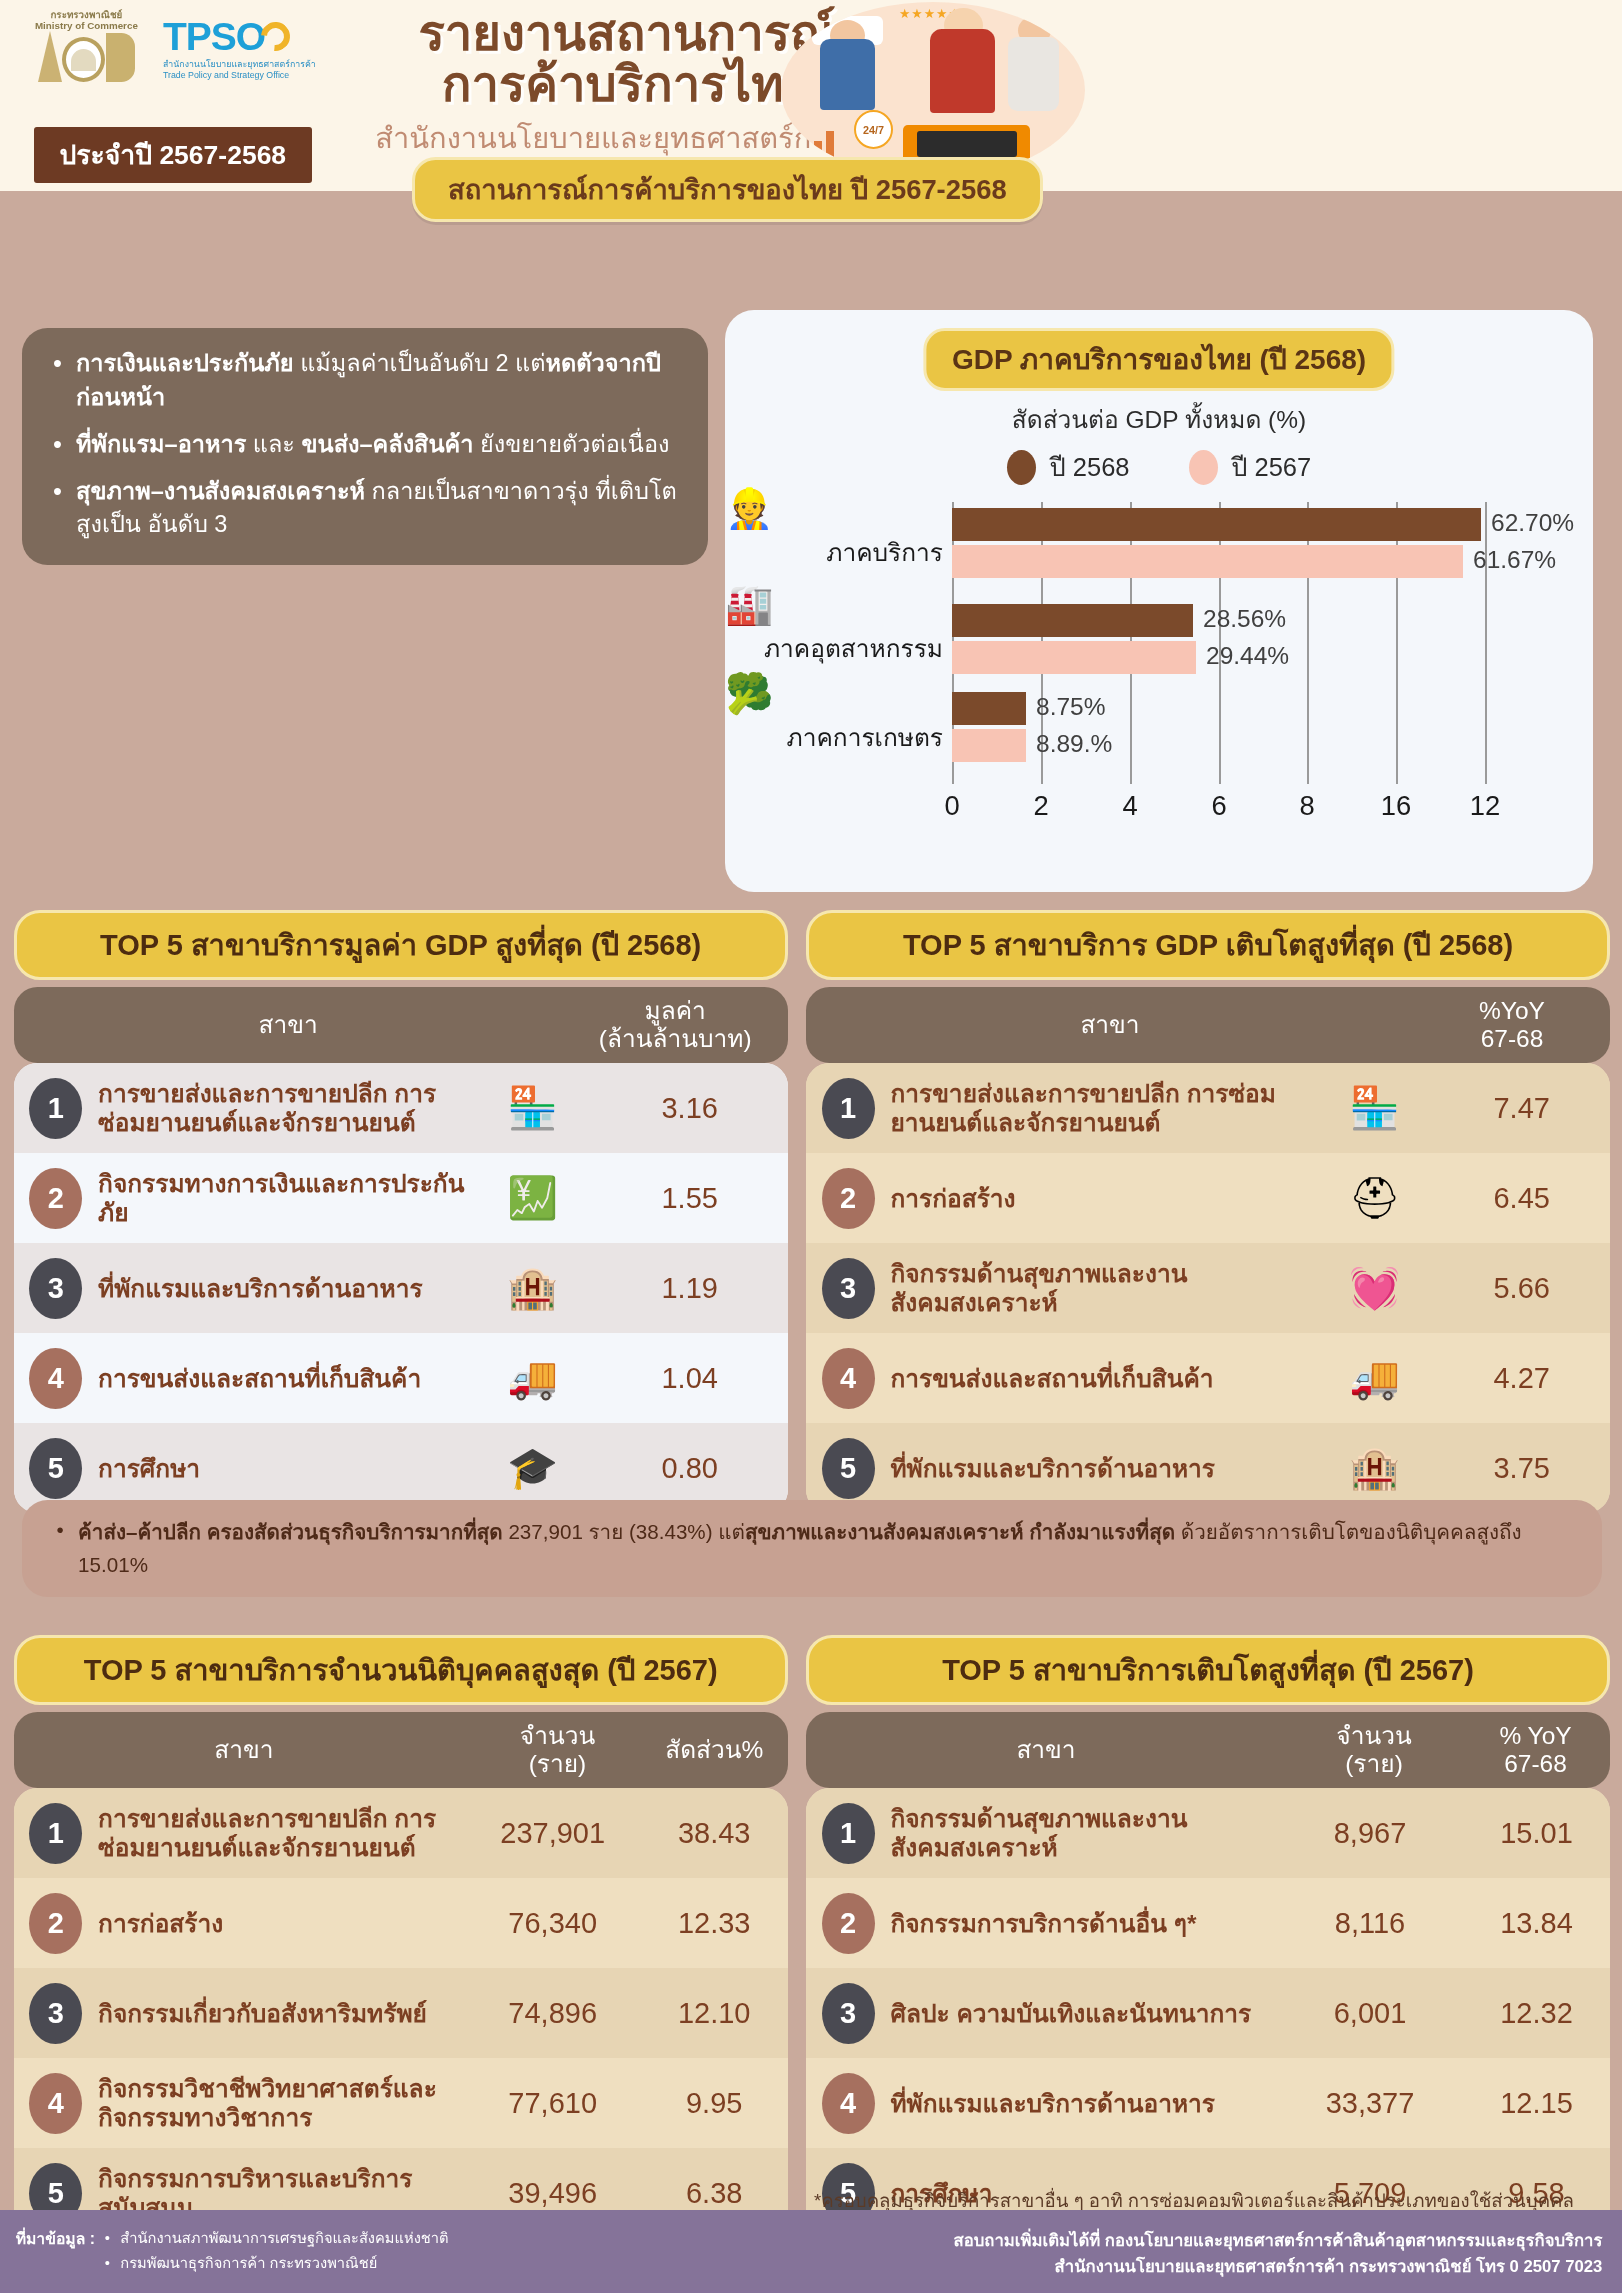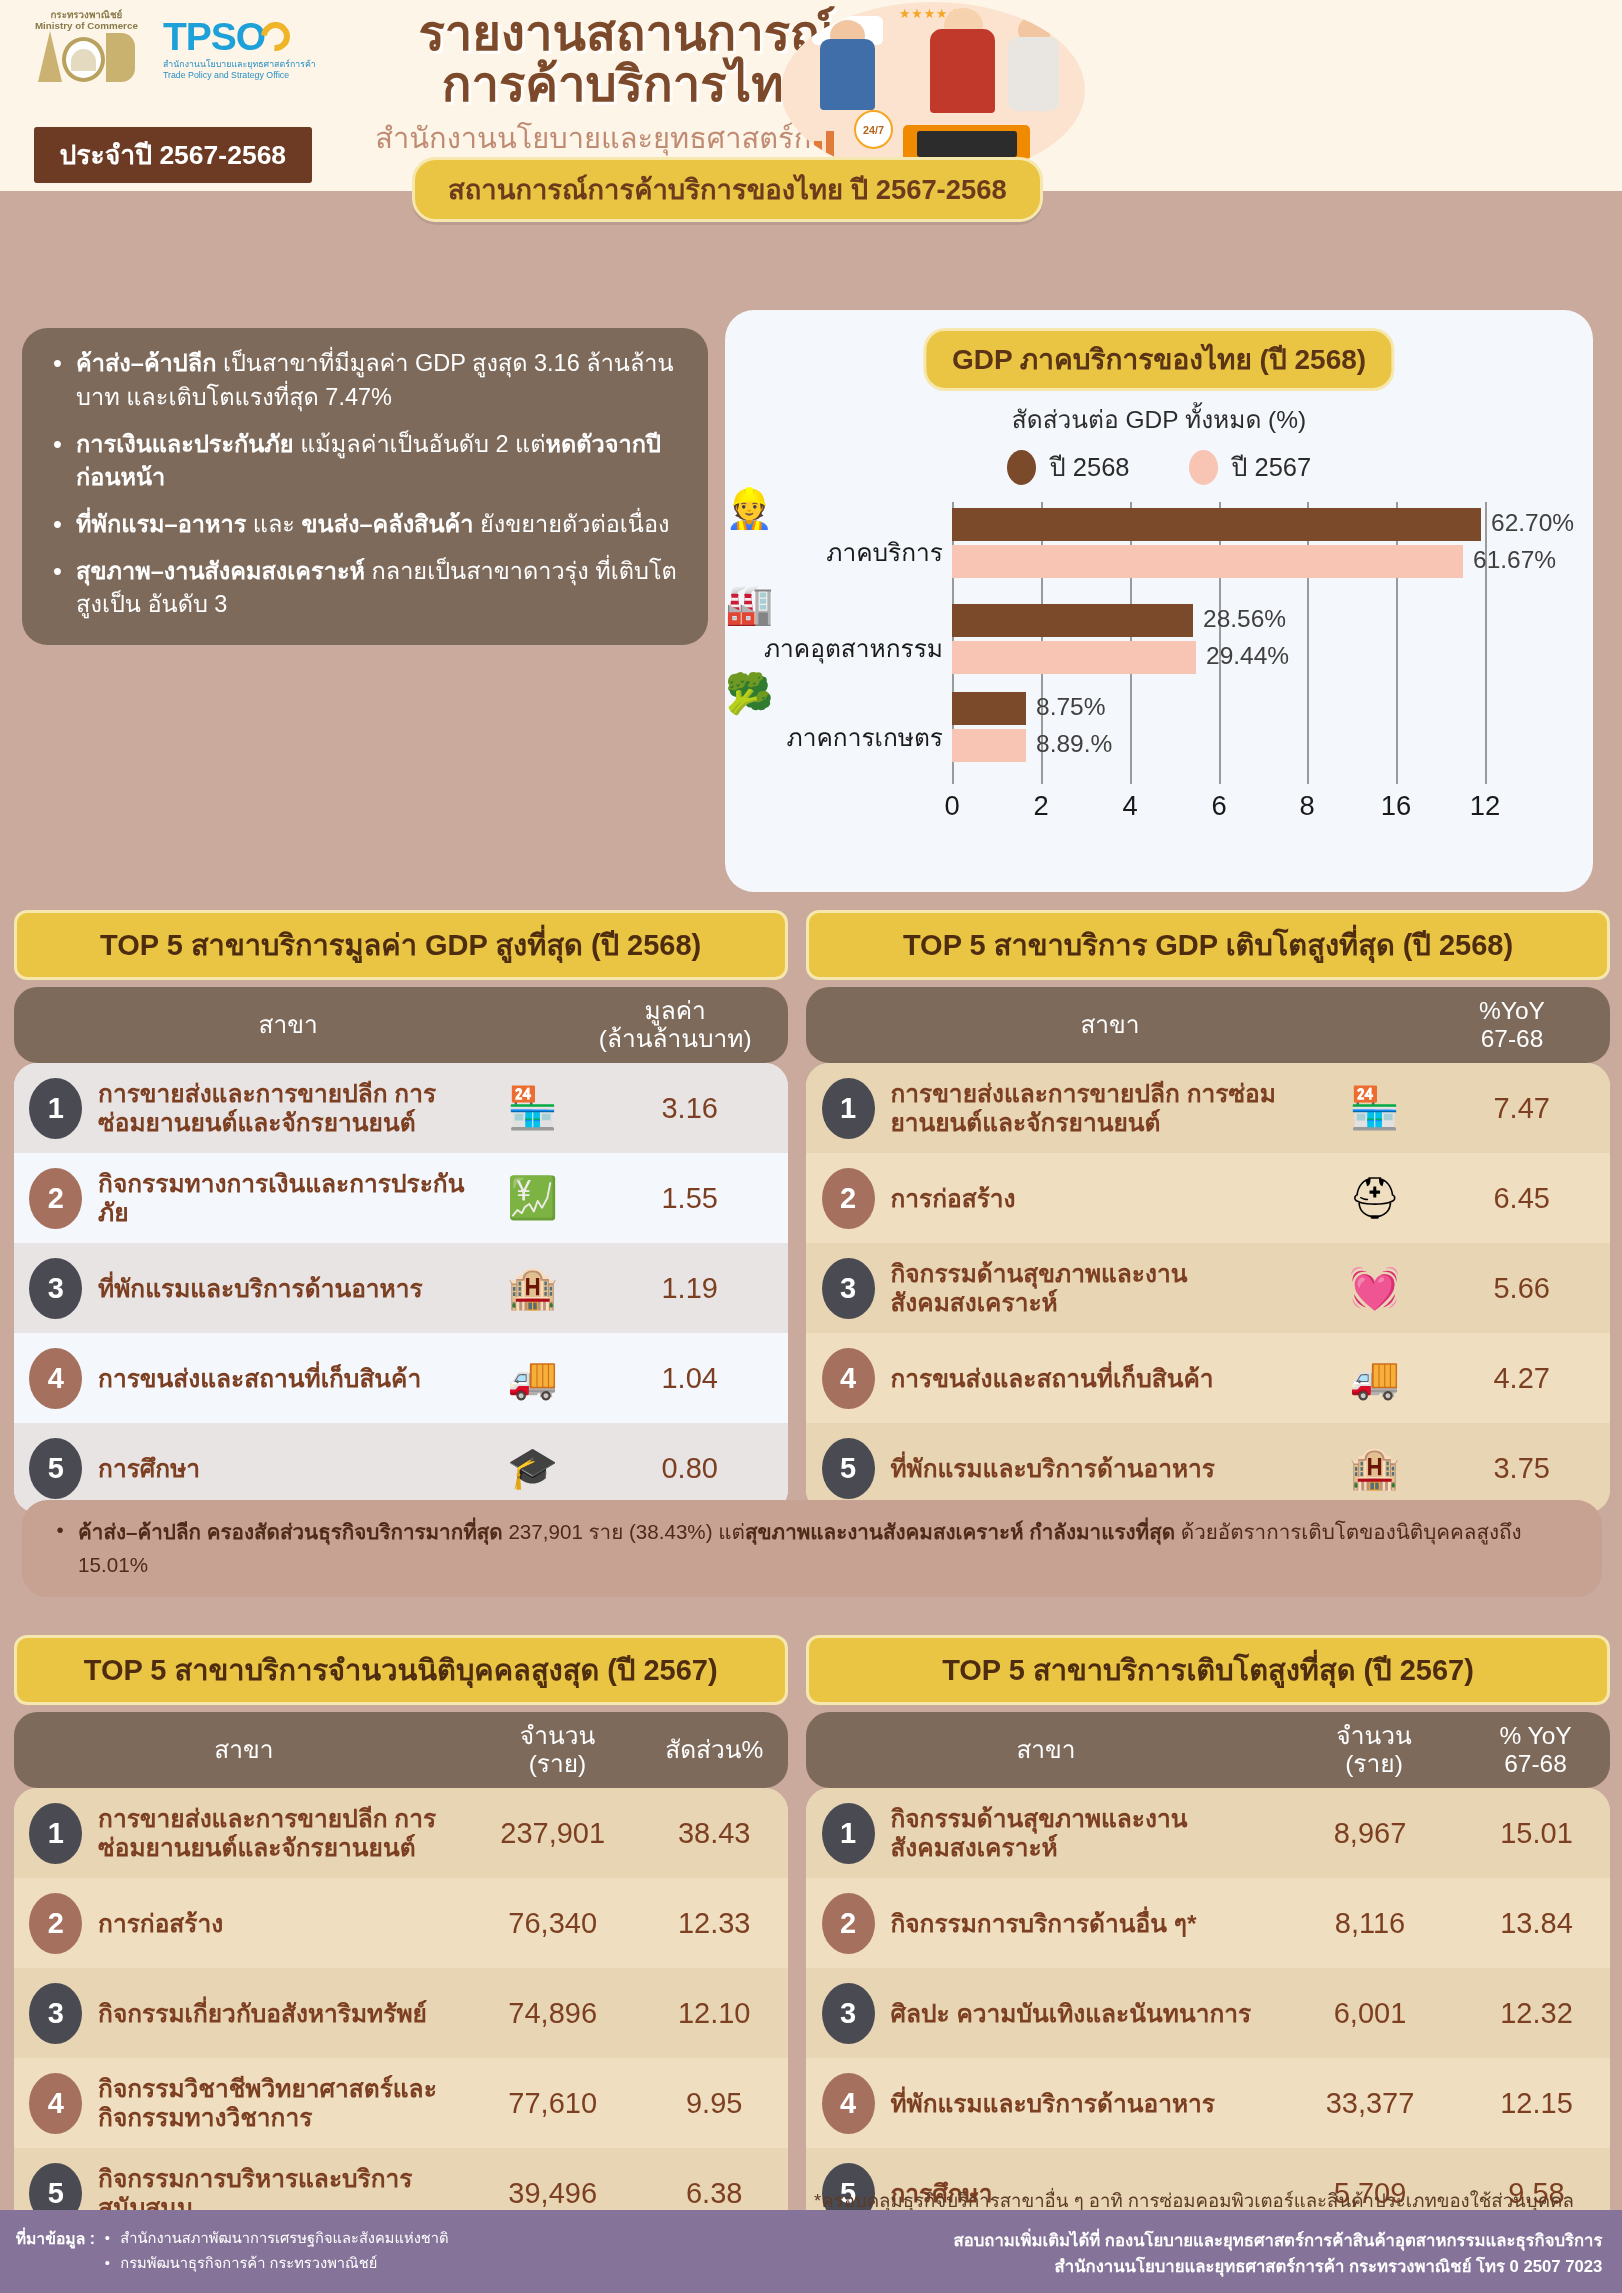--- a/index.html
+++ b/index.html
@@ -116,21 +116,21 @@
   .bar-lab { position:absolute; font-size:24.5px; color:#404040; white-space:nowrap; }
   .cat-lab { position:absolute; font-size:24.5px; color:#1a1a1a; white-space:nowrap; text-align:right;}
   .tick { position:absolute; font-size:27.4px; color:#1a1a1a; transform:translateX(-50%);}
   .xaxis-title { position:absolute; bottom:5.9px; width:100%; text-align:center; font-size:24.5px; color:#1a1a1a;}
 
   .cat-icon { position:absolute; font-size:39px; }
 
   
   .panel-title {
     background:#eac544; color:#4d2c10; font-weight:bold; font-size:29px;
-    padding:8.8px 15.7px; border-radius:13px; border:3.9px solid #f6e7ae; text-align:center; white-space:nowrap;
+    padding:8.8px 15.7px; border-radius:26px; border:3.9px solid #f6e7ae; text-align:center; white-space:nowrap;
   }
   .tbl-head {
     background:#7d6a5b; color:#fff; border-radius:23.5px; display:flex; align-items:center;
     font-size:24.5px; padding:9.8px 0; margin-top:7.8px;
   }
   .tbl-head .c { text-align:center; line-height:1.15; }
   .tbl-row { display:flex; align-items:center; min-height:90px; }
   .rank {
     width:53px; height:61px; border-radius:50%; color:#fff; font-size:29px; font-weight:bold;
     display:flex; align-items:center; justify-content:center; flex:none; margin-left:15.7px;
@@ -231,21 +231,20 @@
       </div>
   </div>
 
   <div class="year-badge">ประจำปี 2567-2568</div>
   <div class="subtitle-pill">สถานการณ์การค้าบริการของไทย ปี 2567-2568</div>
 </div>
 
 <div class="intro-col">
   <div class="bullets-card">
     <ul id="intro-bullets">
-        <li><b>ค้าส่ง–ค้าปลีก</b><span> เป็นสาขาที่มีมูลค่า GDP สูงสุด 3.16 ล้านล้านบาท และเติบโตแรงที่สุด 7.47%</span></li>
         <li><b>การเงินและประกันภัย</b><span> แม้มูลค่าเป็นอันดับ 2 แต่</span><b>หดตัวจากปีก่อนหน้า</b></li>
         <li><b>ที่พักแรม–อาหาร</b><span> และ </span><b>ขนส่ง–คลังสินค้า</b><span> ยังขยายตัวต่อเนื่อง</span></li>
         <li><b>สุขภาพ–งานสังคมสงเคราะห์</b><span> กลายเป็นสาขาดาวรุ่ง ที่เติบโตสูงเป็น อันดับ 3</span></li>
       </ul>
   </div>
 </div>
 
 <div class="chart-panel">
   <div class="chart-title">GDP ภาคบริการของไทย (ปี 2568)</div>
   <div class="chart-axis-title">สัดส่วนต่อ GDP ทั้งหมด (%)</div>

